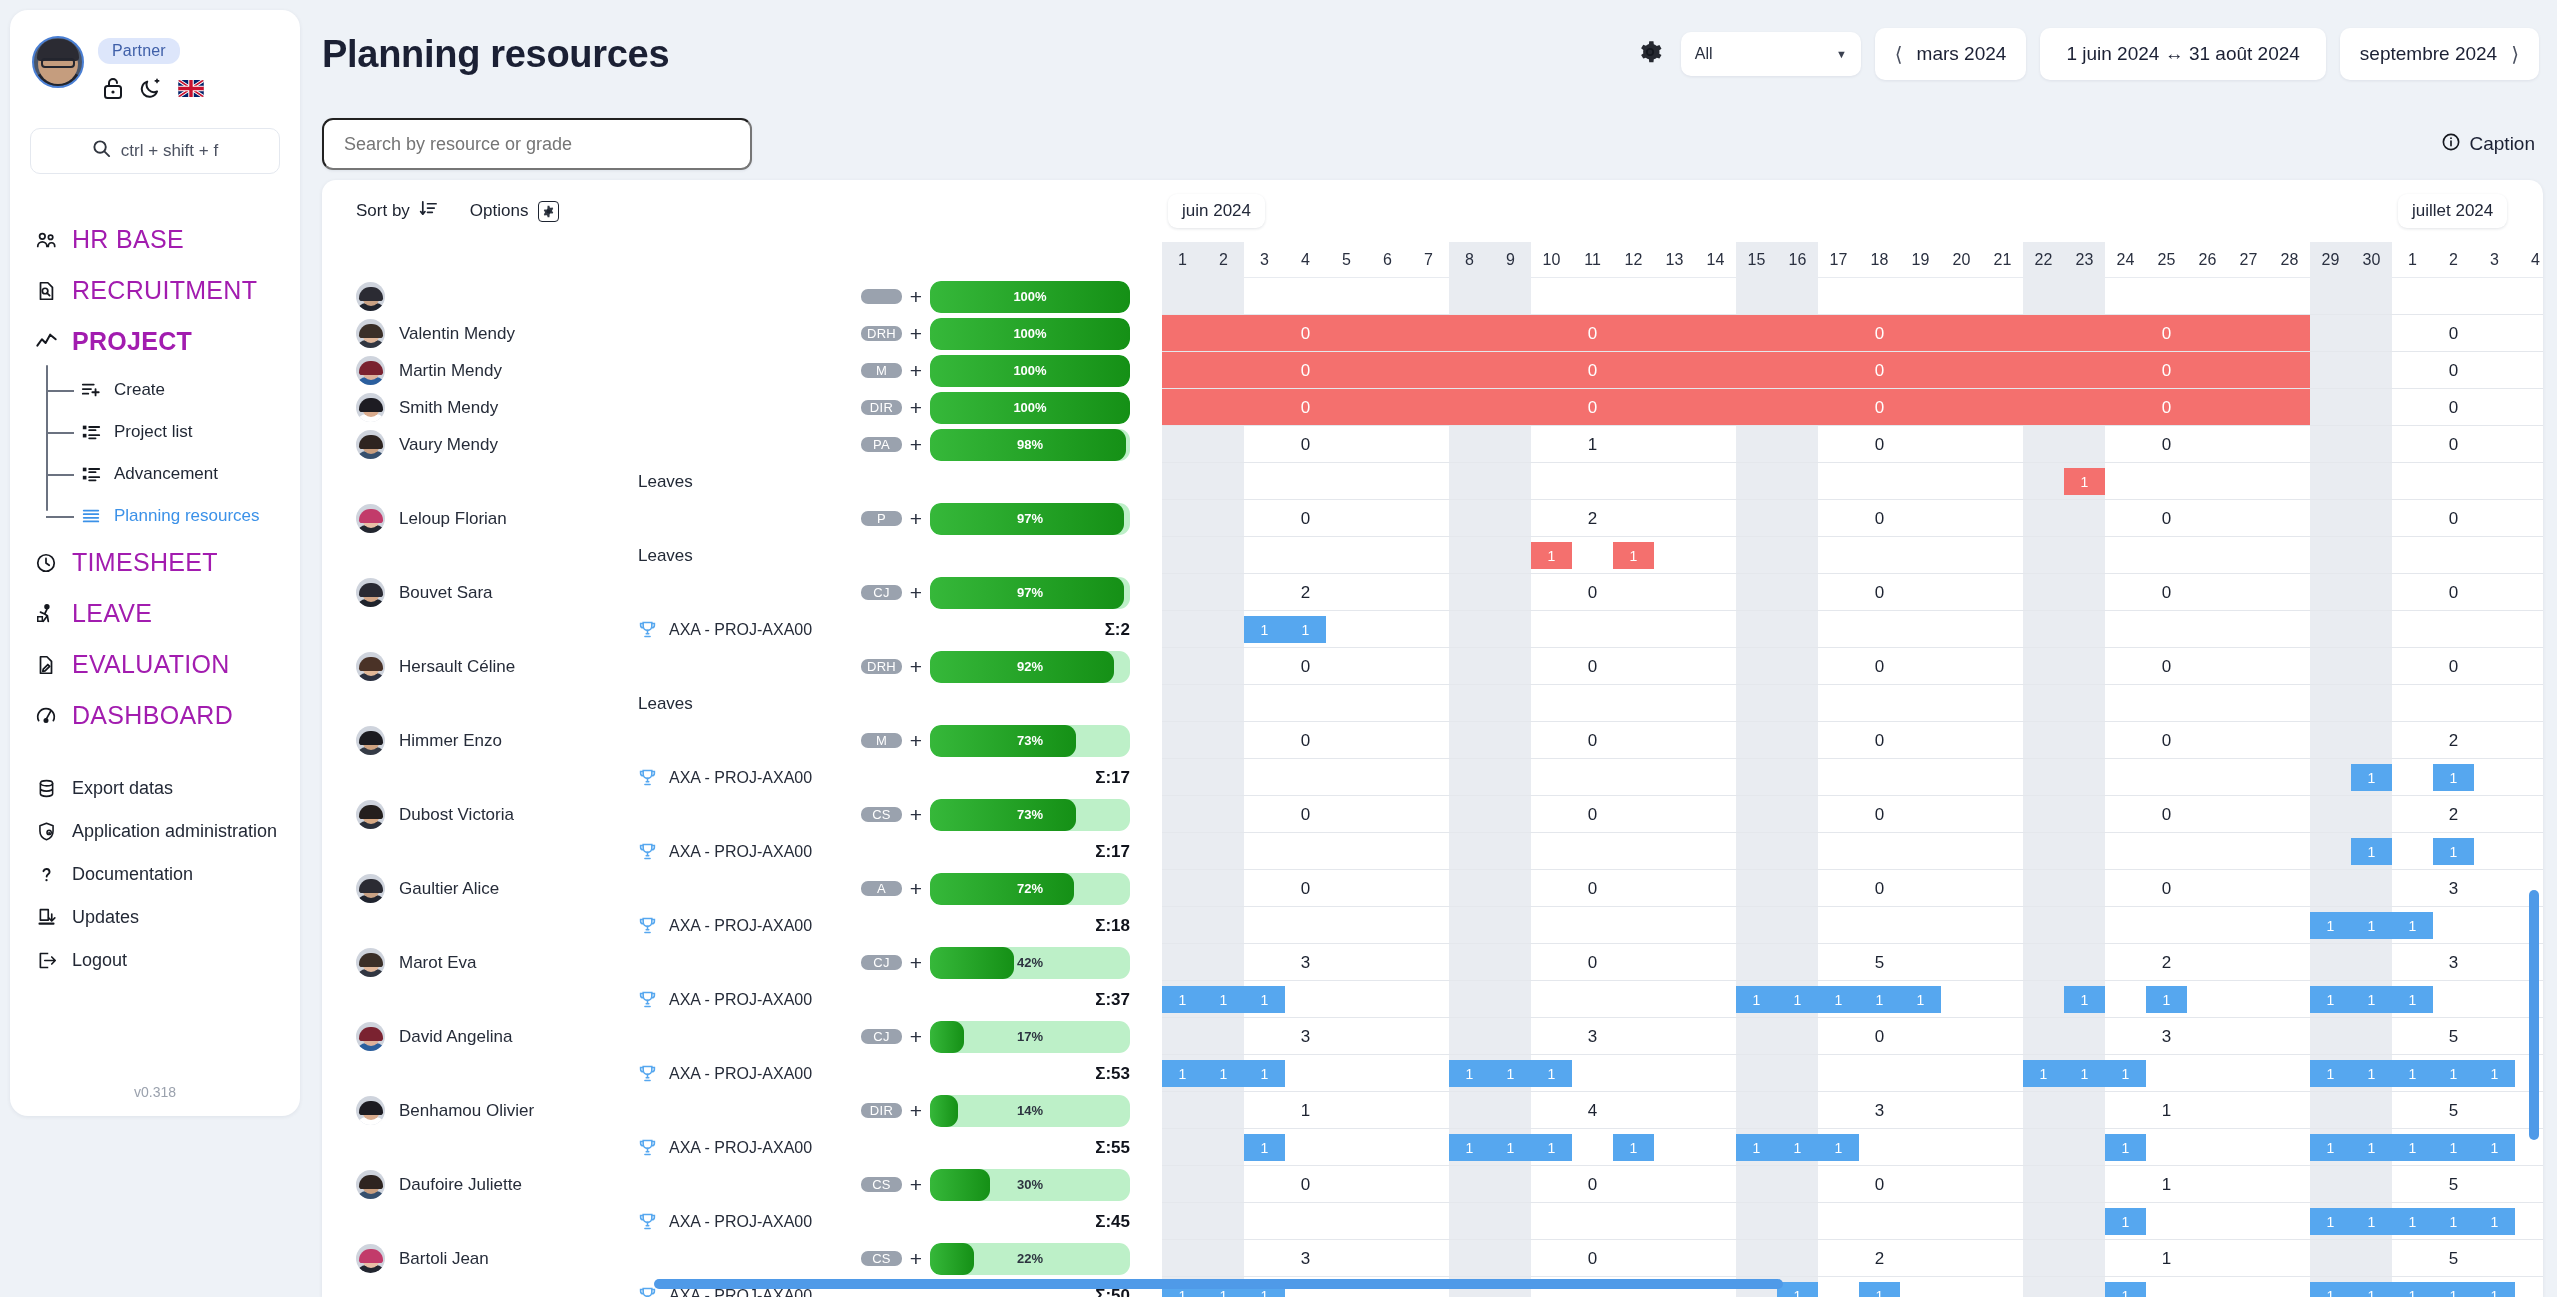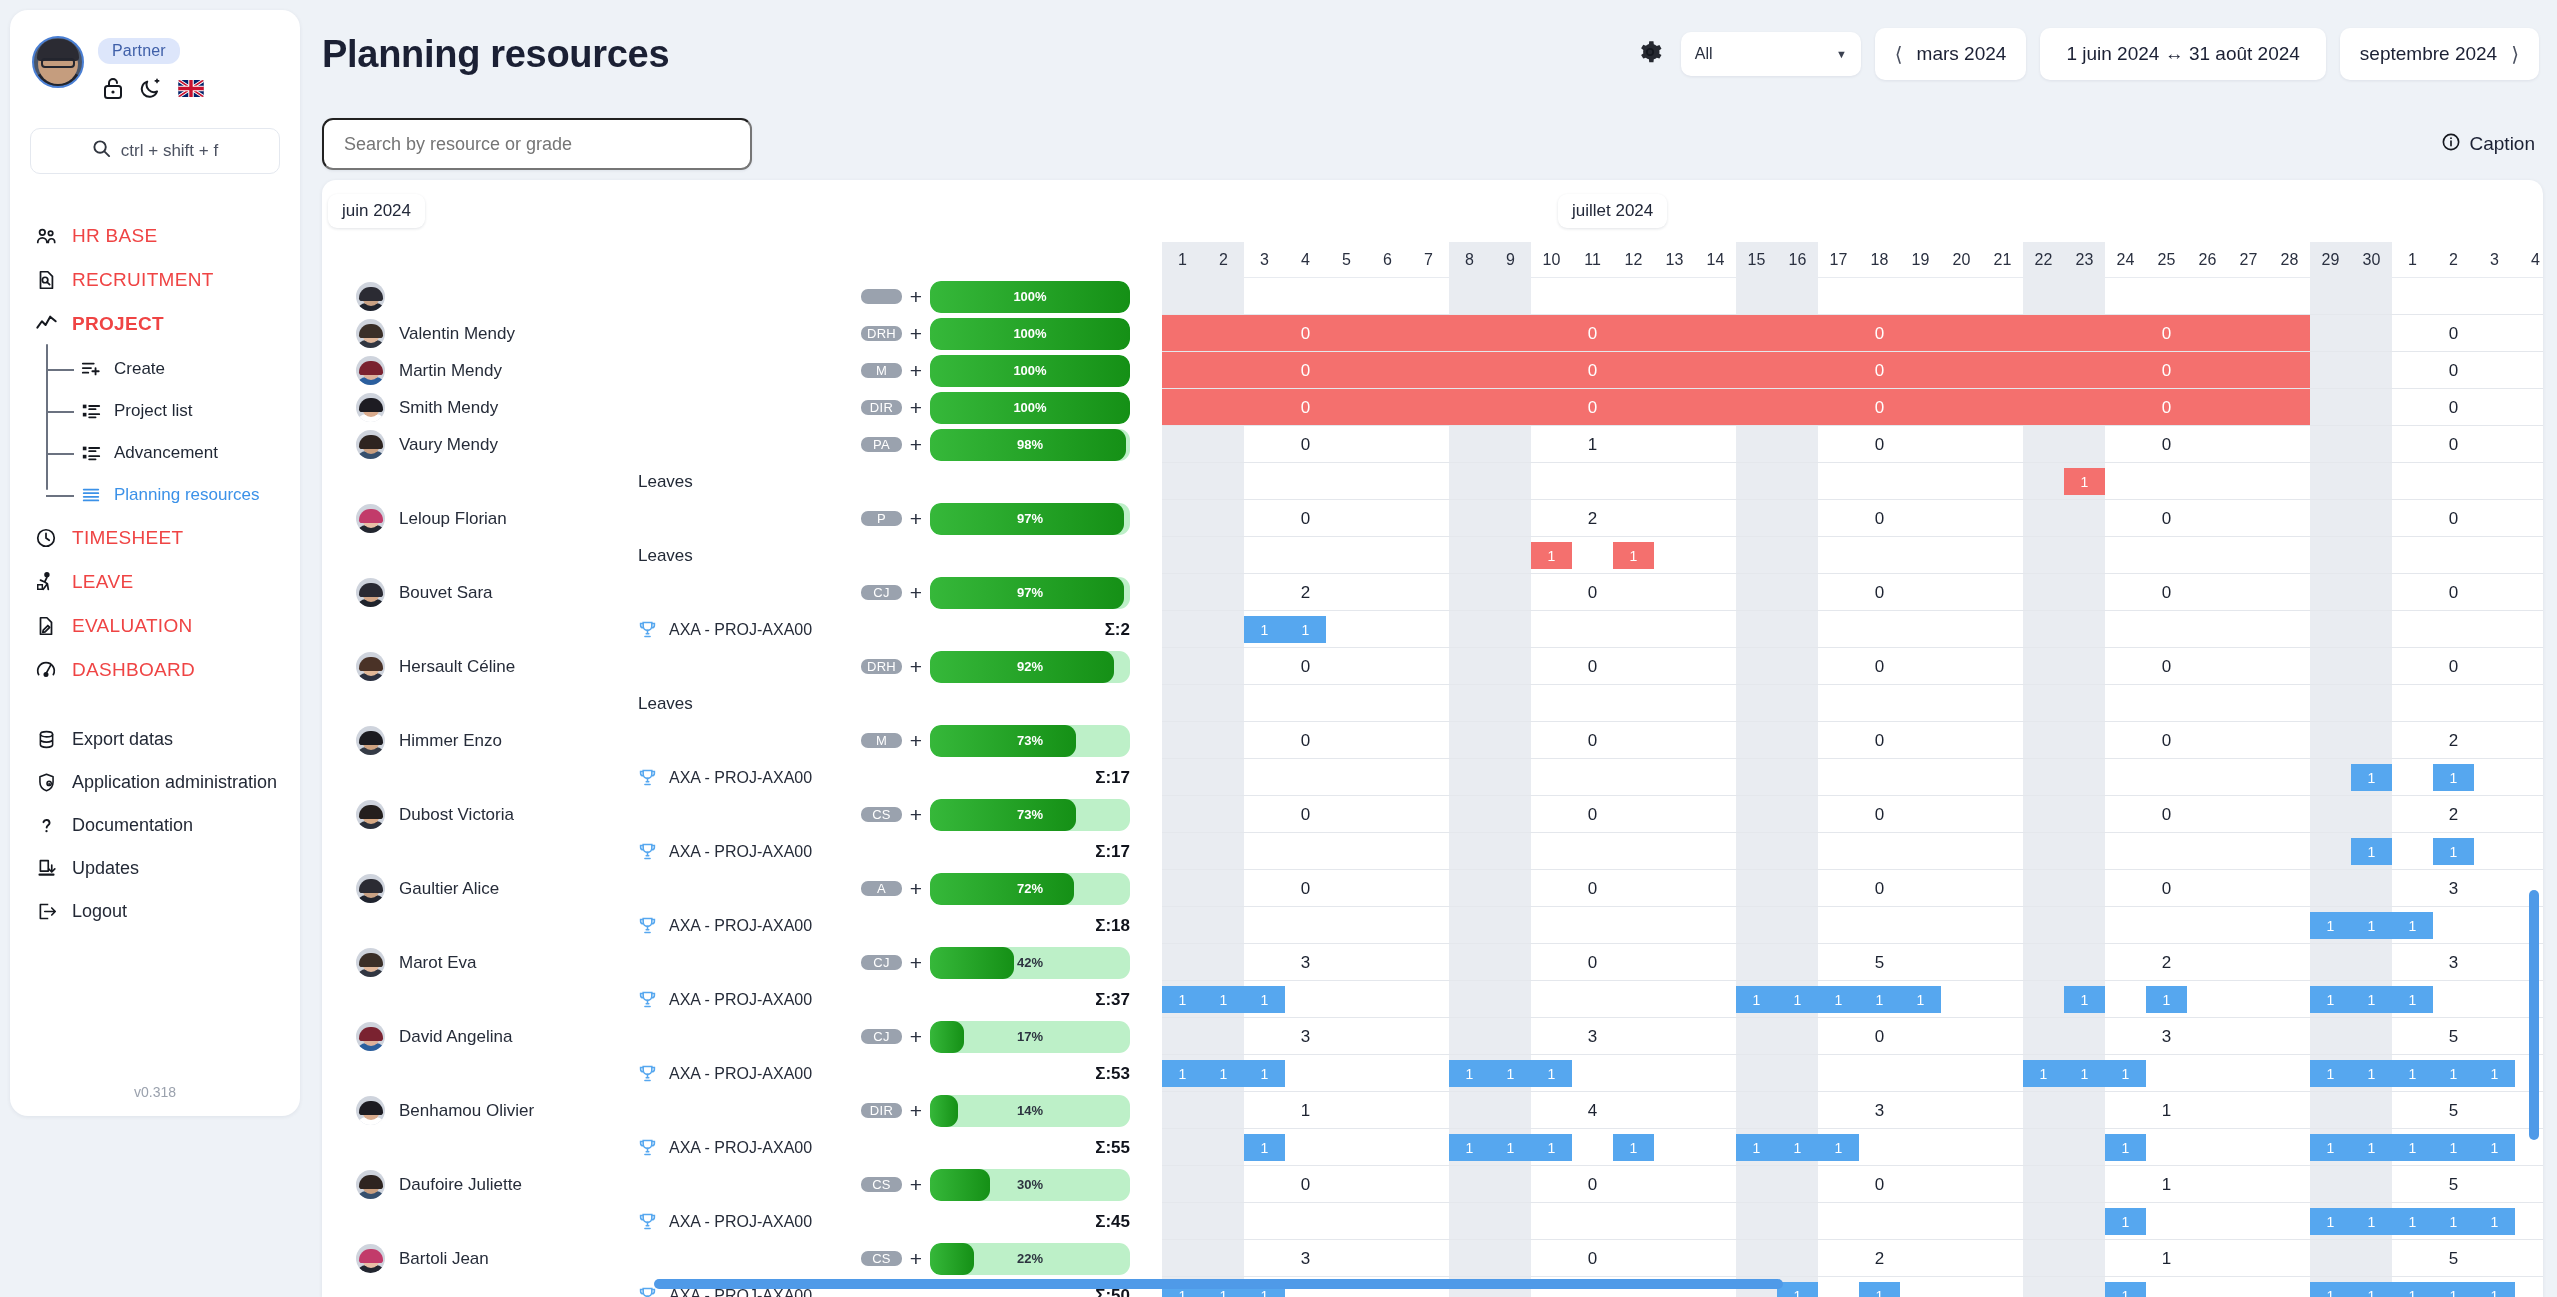--- a/index.html
+++ b/index.html
@@ -44,21 +44,21 @@
   .searchbox {
     margin: 28px 20px 0 20px; height: 46px;
     border: 1px solid #e4e8ef; border-radius: 10px;
     display: flex; align-items: center; justify-content: center; gap: 10px;
     color: #4c5261; font-size: 17px; background:#fff;
   }
 
   .nav { margin-top: 40px; }
   .nav-item {
     display: flex; align-items: center; gap: 14px;
-    padding: 11px 0 11px 24px; font-size: 19px; color: #ef4444;
+    padding: 11px 0 11px 24px; font-size: 25px; color: #a21caf;
     letter-spacing: .3px; cursor: pointer;
   }
   .nav-item.active-root { font-weight: bold; }
   .nav-item .nav-ic { width: 24px; display:flex; justify-content:center; flex:0 0 24px;}
   .subnav { position: relative; padding-left: 40px; margin-top: 2px; }
   .subnav::before {
     content:""; position:absolute; left:36px; top:-4px; bottom:26px;
     width: 2px; background: #6b7280; border-radius:1px;
   }
   .sub-item {
@@ -448,20 +448,40 @@
               <path d="M11 10v5" stroke-linecap="round"></path>
             <circle cx="11" cy="6.8" r="1" fill="#15181f" stroke="none"></circle>
           </svg>
         </span>
         <span>Caption</span>
       </div>
     </div>
 
     <section class="panel">
       <div class="panel-head">
+        <div class="left-head">
+          <div class="sortby">
+            <span>Sort by</span>
+            <span>
+              <svg width="19" height="19" viewBox="0 0 20 20" fill="none" stroke="#1d2330" stroke-width="1.8">
+                <path d="M4 3v13M1.7 13.2 4 16l2.3-2.8" stroke-linecap="round" stroke-linejoin="round"></path>
+                <path d="M9 5h9M9 9.5h7M9 14h5" stroke-linecap="round"></path>
+              </svg>
+            </span>
+          </div>
+          <div class="optionsbtn">
+            <span>Options</span>
+            <span class="opt-sq">
+              <svg width="13" height="13" viewBox="0 0 14 14" fill="#1d2330">
+                <circle cx="7" cy="7" r="2.2"></circle>
+                <path d="M6 .8h2l.3 1.6 1.3.8 1.5-.7 1 1.7-1.2 1.1v1.4l1.2 1.1-1 1.7-1.5-.7-1.3.8L8 13.2H6l-.3-1.6-1.3-.8-1.5.7-1-1.7 1.2-1.1V7.3L1.9 6.2l1-1.7 1.5.7 1.3-.8Z" opacity=".9"></path>
+              </svg>
+            </span>
+          </div>
+        </div>
         <div class="months">
           <div class="month-chip" style="left:6px">juin 2024</div>
           <div class="month-chip" style="left:1236px">juillet 2024</div>
         </div>
       </div>
 
       <div class="grid-wrap">
         <div class="left-col" id="leftcol">
             <div style="height: 36px;"></div>
             <div class="rrow">

